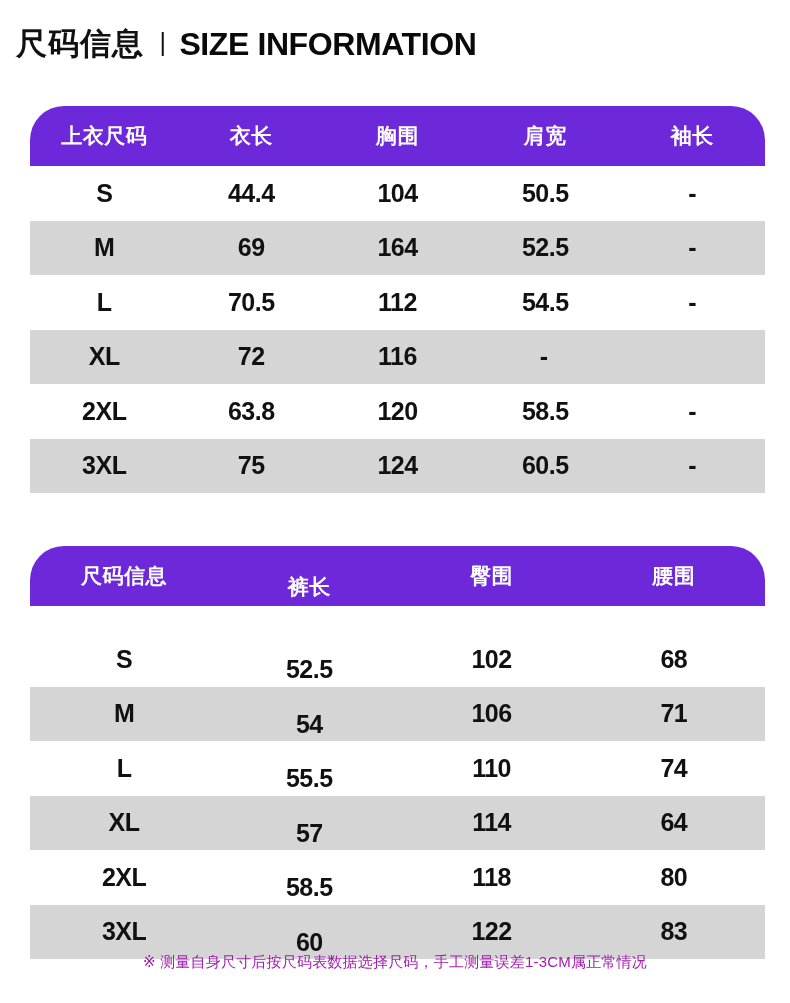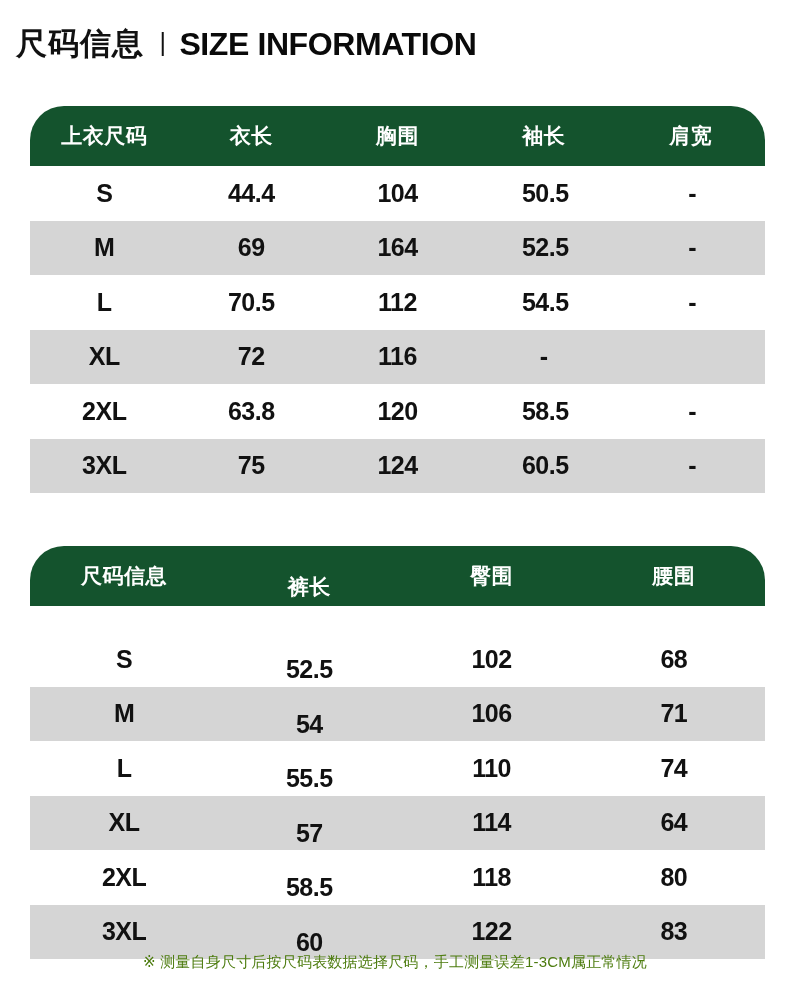--- a/index.html
+++ b/index.html
@@ -59,21 +59,21 @@
     position: absolute;
     left: 30px;
     width: 735px;
   }
   #table-tops  { top: 106px; }
   #table-pants { top: 546px; }
 
   .thead {
     position: relative;
     height: 60px;
-    background: #14532d;
+    background: #6d28d9;
     border-top-left-radius: 34px;
     border-top-right-radius: 34px;
     display: flex;
     align-items: center;
   }
   .thead .cell {
     color: #ffffff;
     font-size: 21px;
     font-weight: 700;
     text-align: center;
@@ -120,21 +120,21 @@
   .head-gap { height: 26px; background: #ffffff; }
 
   
   .footnote {
     position: absolute;
     top: 953px;
     left: 0;
     width: 790px;
     text-align: center;
     font-size: 15px;
-    color: #4d7c0f;
+    color: #a21caf;
     letter-spacing: 0.2px;
     white-space: nowrap;
   }
 </style>
 </head>
 <body>
 
 <div class="page">
 
   <div class="title-wrap">
@@ -142,22 +142,22 @@
     <span class="title-sep">|</span>
     <span class="title-en">SIZE INFORMATION</span>
   </div>
 
   <div class="table-block cols5" id="table-tops">
 
     <div class="thead">
       <div class="cell c0">上衣尺码</div>
       <div class="cell c1">衣长</div>
       <div class="cell c2">胸围</div>
+      <div class="cell c3">肩宽</div>
       <div class="cell c4">袖长</div>
-      <div class="cell c3">肩宽</div>
     </div>
 
     <div class="tbody">
 
       <div class="trow">
         <div class="cell c0">S</div>
         <div class="cell c1">44.4</div>
         <div class="cell c2">104</div>
         <div class="cell c3">50.5</div>
         <div class="cell c4 dash">-</div>

